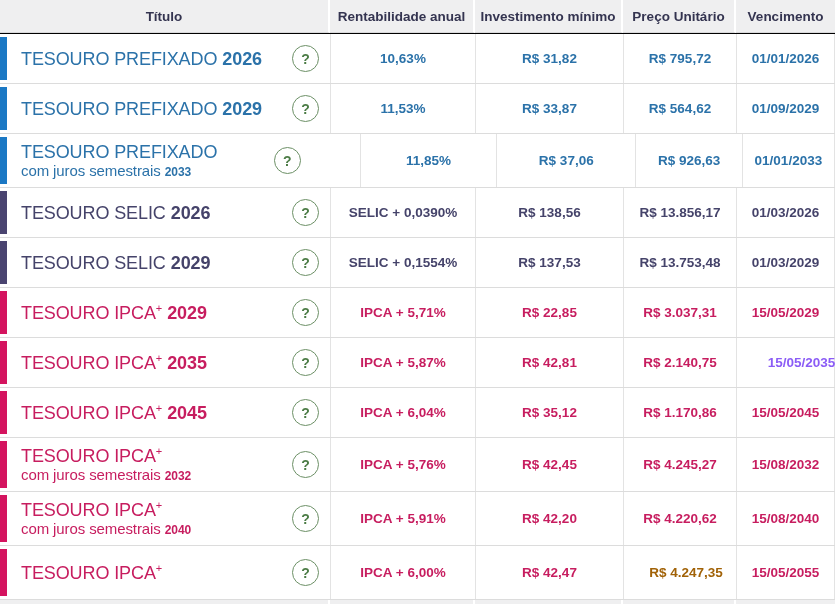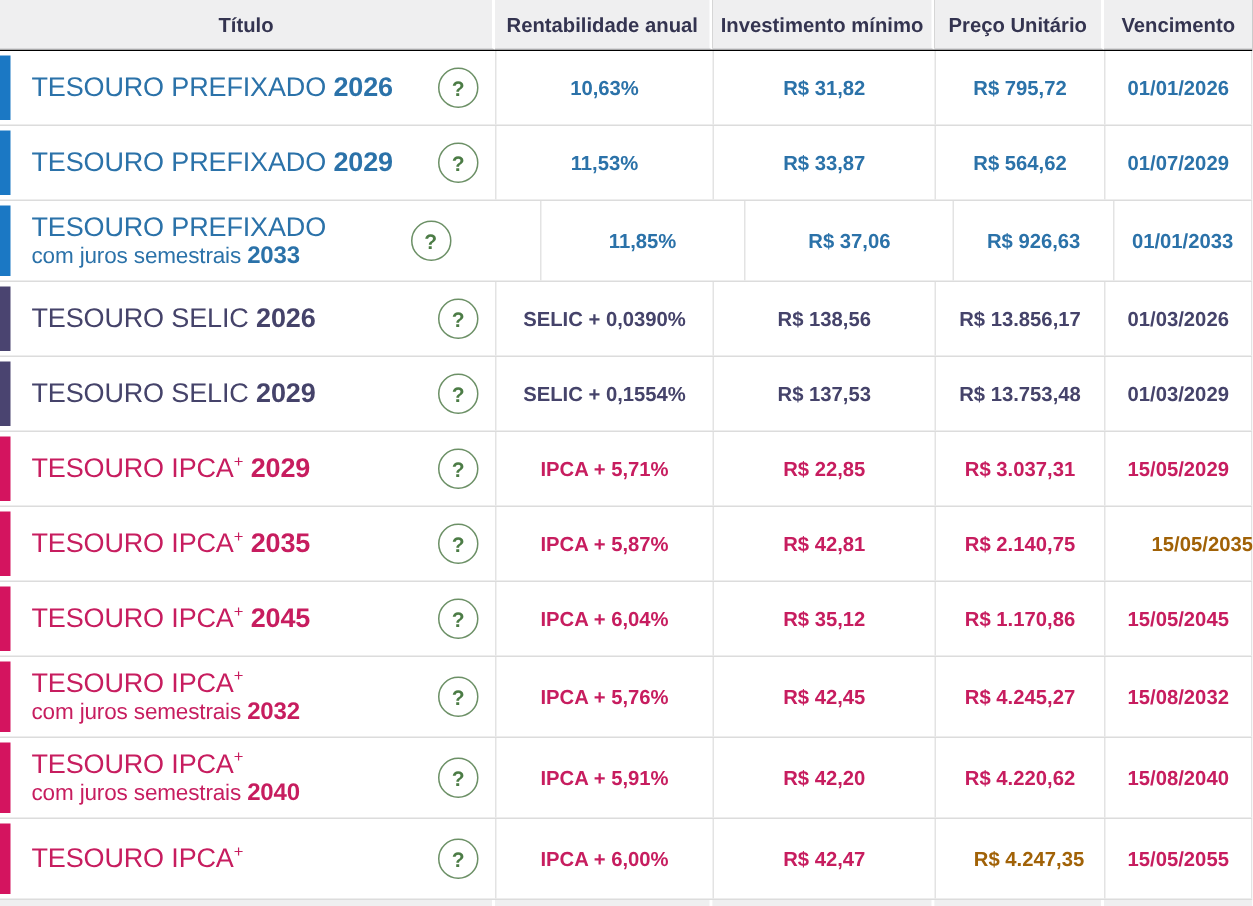--- a/index.html
+++ b/index.html
@@ -47,21 +47,21 @@
     padding-left: 21px;
   }
   .bar {
     position: absolute; left: 0; top: 3px; bottom: 3px; width: 7px;
   }
   .title-text { line-height: 1.15; letter-spacing: -0.1px; }
   .t-line1 { font-size: 18px; font-weight: 400; white-space: nowrap; }
   .t-line1 sup { font-size: 11px; font-weight: 400; }
   .t-year-inline { font-weight: 700; }
   .t-line2 { font-size: 15px; font-weight: 400; white-space: nowrap; }
-  .t-year2 { font-size: 16px; font-weight: 700; }
+  .t-year2 { font-size: 12px; font-weight: 700; }
 
   .help {
     margin-left: auto; margin-right: 11px;
     width: 27px; height: 27px; border-radius: 50%;
     border: 1px solid #6c9066; background: transparent;
     color: #4c7c46; font-family: "Liberation Sans", sans-serif;
     font-size: 14px; font-weight: 700;
     display: flex; align-items: center; justify-content: center;
     flex: 0 0 auto; cursor: pointer;
   }
@@ -109,21 +109,21 @@
         <div class="t-line1"><span>TESOURO PREFIXADO</span><sup></sup><span class="t-year-inline" style="margin-left: 5px;">2029</span></div>
 
       </div>
       <button class="help" style="color: rgb(76, 124, 70);">
             <span>?</span>
           </button>
     </div>
     <div class="cell c-rate w-rate" style="color: rgb(43, 114, 169);">11,53%</div>
     <div class="cell c-min w-min" style="color: rgb(43, 114, 169);">R$ 33,87</div>
     <div class="cell c-price w-price" style="color: rgb(43, 114, 169);">R$ 564,62</div>
-    <div class="cell c-due w-due" style="color: rgb(43, 114, 169);">01/07/2029</div>
+    <div class="cell c-due w-due" style="color: rgb(43, 114, 169);">01/09/2029</div>
   </div>
 
   <div class="row two-line">
     <div class="cell c-title w-title">
       <span class="bar" style="background: rgb(27, 120, 196);"></span>
       <div class="title-text" style="color: rgb(43, 114, 169);">
         <div class="t-line1"><span>TESOURO PREFIXADO</span><sup></sup><span class="t-year-inline"></span></div>
         <div class="t-line2"><span>com juros semestrais</span> <span class="t-year2">2033</span></div>
       </div>
       <button class="help" style="color: rgb(76, 124, 70);">
@@ -194,21 +194,21 @@
         <div class="t-line1"><span>TESOURO IPCA</span><sup>+</sup><span class="t-year-inline" style="margin-left: 5px;">2035</span></div>
 
       </div>
       <button class="help" style="color: rgb(76, 124, 70);">
             <span>?</span>
           </button>
     </div>
     <div class="cell c-rate w-rate" style="color: rgb(199, 29, 95);">IPCA + 5,87%</div>
     <div class="cell c-min w-min" style="color: rgb(199, 29, 95);">R$ 42,81</div>
     <div class="cell c-price w-price" style="color: rgb(199, 29, 95);">R$ 2.140,75</div>
-    <div class="cell c-due w-due" style="color: #a16207; padding-left: 32px;">15/05/2035</div>
+    <div class="cell c-due w-due" style="color: #8b5cf6; padding-left: 32px;">15/05/2035</div>
   </div>
 
   <div class="row">
     <div class="cell c-title w-title">
       <span class="bar" style="background: rgb(212, 20, 95);"></span>
       <div class="title-text" style="color: rgb(199, 29, 95);">
         <div class="t-line1"><span>TESOURO IPCA</span><sup>+</sup><span class="t-year-inline" style="margin-left: 5px;">2045</span></div>
 
       </div>
       <button class="help" style="color: rgb(76, 124, 70);">

